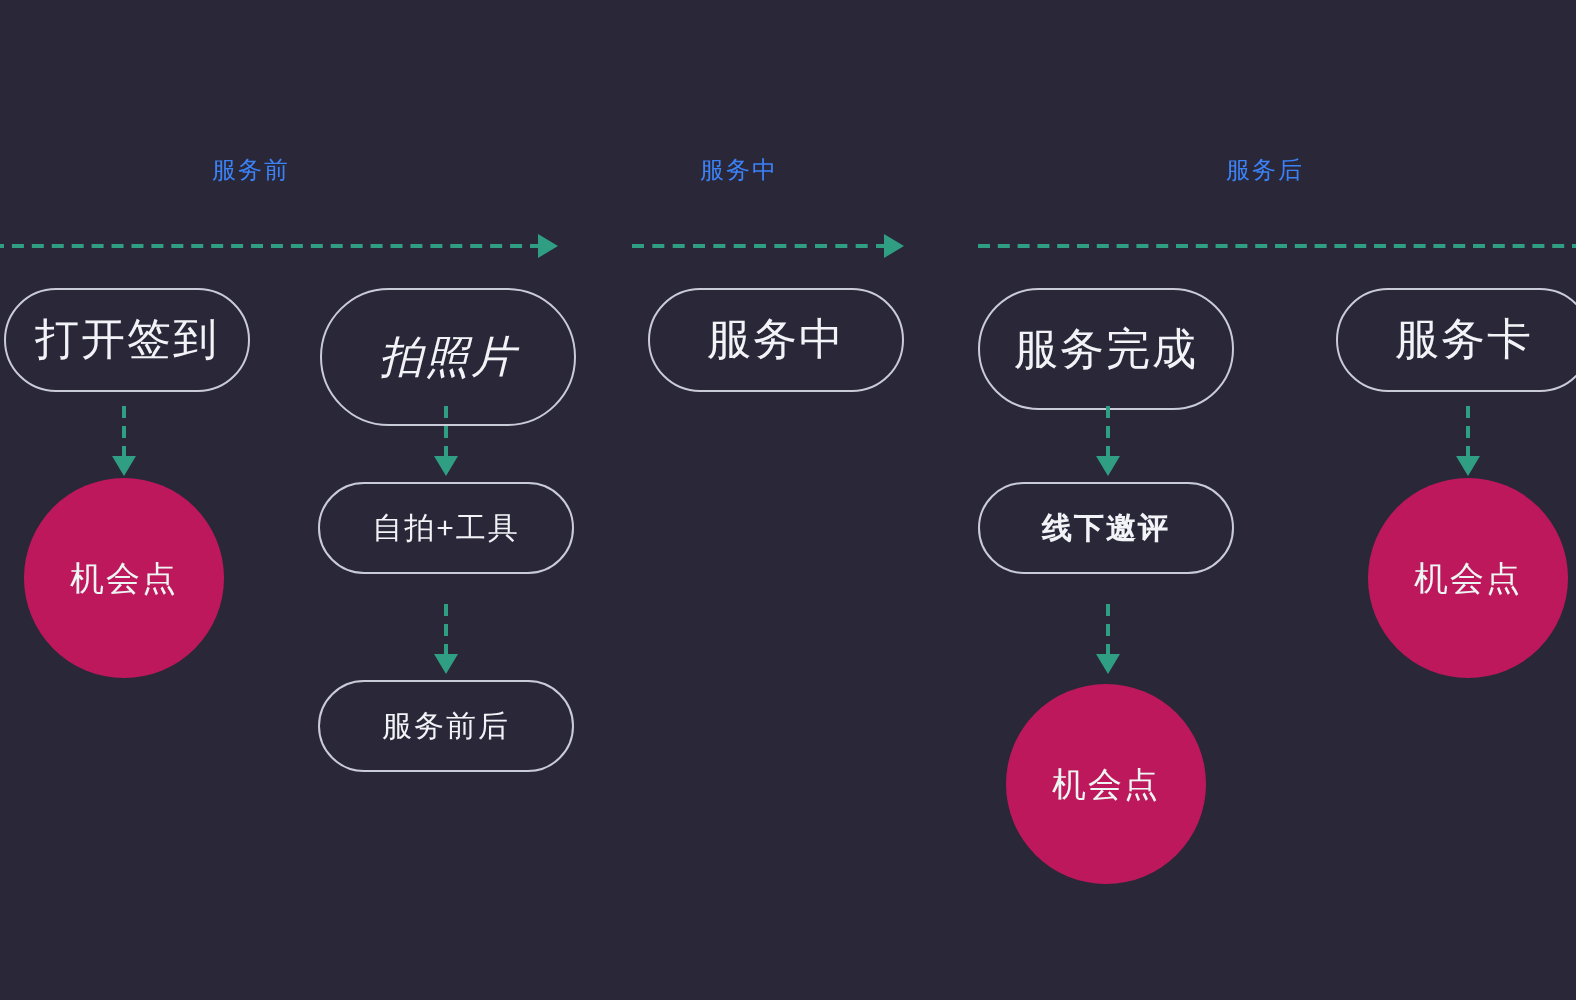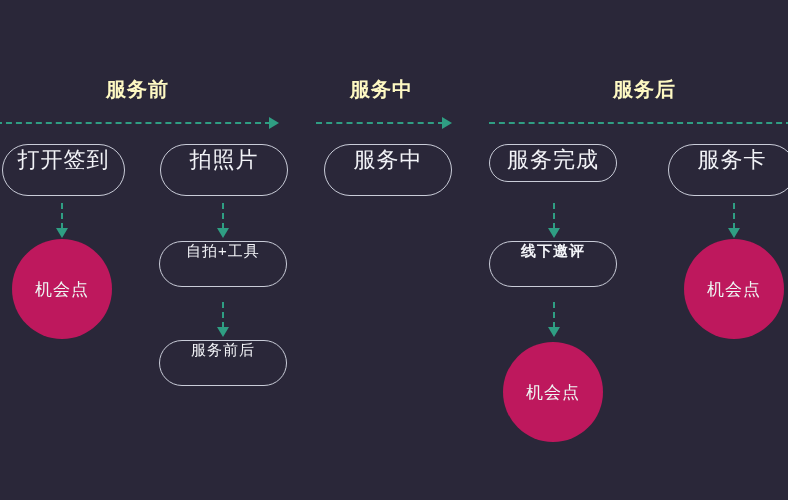--- a/index.html
+++ b/index.html
@@ -18,23 +18,23 @@
     position: relative;
     width: 788px;
     height: 500px;
     background: #2a2739;
     overflow: hidden;
   }
 
   
   .phase-label {
     position: absolute;
-    color: #fef9c3;
-    font-size: 20px;
-    font-weight: 700;
+    color: #3b82f6;
+    font-size: 12px;
+    font-weight: 400;
     letter-spacing: 1px;
     white-space: nowrap;
     line-height: 1;
   }
 
   
   .track {
     position: absolute;
     height: 2px;
     border-top: 2px dashed #2f9e83;
@@ -48,21 +48,21 @@
     border-left: 10px solid #2f9e83;
   }
 
   
   .pill {
     position: absolute;
     box-sizing: border-box;
     border: 1.6px solid #c9ccd8;
     border-radius: 999px;
     display: flex;
-    align-items: flex-start;
+    align-items: center;
     justify-content: center;
     color: #f2f3f7;
     background: transparent;
     white-space: nowrap;
     letter-spacing: 1px;
   }
   .pill.primary {
     font-size: 22px;
   }
   .pill.secondary {
@@ -112,29 +112,29 @@
 
   <div class="track" style="left:316px; top:122px; width:128px;"></div>
   <div class="track-arrow" style="left:442px; top:117px;"></div>
 
   <div class="track" style="left:489px; top:122px; width:303px;"></div>
 
   <div class="pill primary" style="left:2px; top:144px; width:123px; height:52px;">
     <span>打开签到</span>
   </div>
 
-  <div class="pill primary" style="left:160px; top:144px; width:128px; height:52px;">
+  <div class="pill primary" style="left:160px; top:144px; width:128px; height:69px;font-style:italic;">
     <span>拍照片</span>
   </div>
 
   <div class="pill primary" style="left:324px; top:144px; width:128px; height:52px;">
     <span>服务中</span>
   </div>
 
-  <div class="pill primary" style="left:489px; top:144px; width:128px; height:38px;">
+  <div class="pill primary" style="left:489px; top:144px; width:128px; height:61px;">
     <span>服务完成</span>
   </div>
 
   <div class="pill primary" style="left:668px; top:144px; width:128px; height:52px;">
     <span>服务卡</span>
   </div>
 
   <div class="vlink" style="left:61px; top:203px; height:26px;"></div>
   <div class="vlink-arrow" style="left:56px; top:228px;"></div>
 

